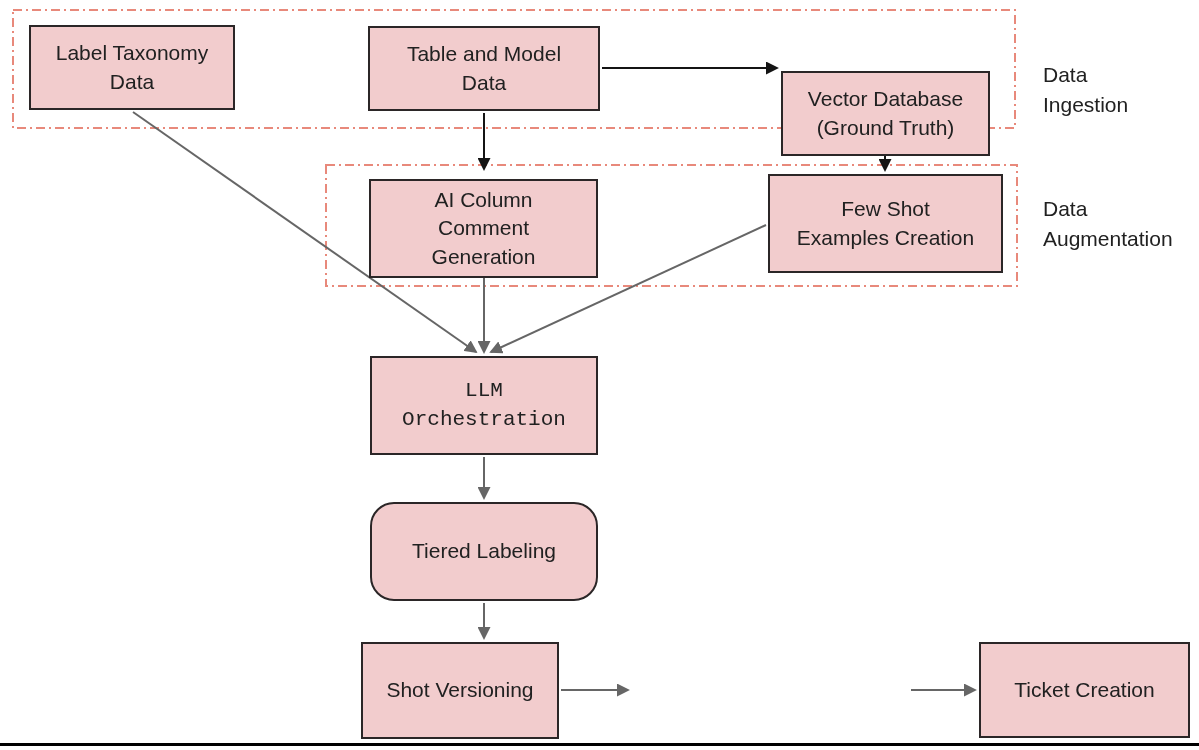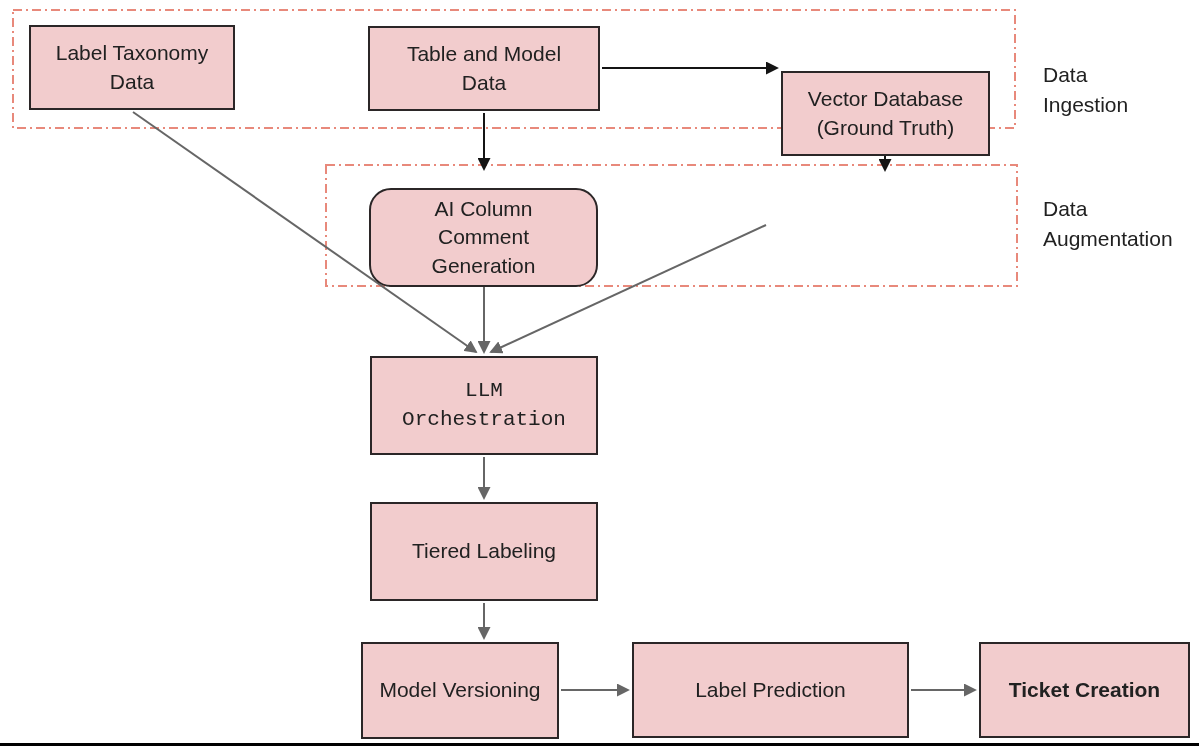--- a/index.html
+++ b/index.html
@@ -58,27 +58,27 @@
     position: absolute;
     left: 0; top: 743px;
     width: 1199px; height: 3px;
     background: var(--bottom-line);
   }
 
   
   #n-label-taxonomy   { left: 29px;  top: 25px;  width: 206px; height: 85px; }
   #n-table-column     { left: 368px; top: 26px;  width: 232px; height: 85px; }
   #n-vector-db        { left: 781px; top: 25px;  width: 209px; height: 85px; margin-top: 46px; }
-  #n-ai-column        { left: 369px; top: 188px; width: 229px; height: 99px; border-radius: 22px; }
+  #n-ai-column        { left: 369px; top: 179px; width: 229px; height: 99px; }
   #n-few-shot         { left: 768px; top: 174px; width: 235px; height: 99px; }
   #n-llm-orch         { left: 370px; top: 356px; width: 228px; height: 99px; font-family: Liberation Mono, monospace; }
-  #n-tiered           { left: 370px; top: 502px; width: 228px; height: 99px; }
+  #n-tiered           { left: 370px; top: 502px; width: 228px; height: 99px; border-radius: 24px; }
   #n-model-versioning { left: 361px; top: 642px; width: 198px; height: 97px; }
   #n-label-prediction { left: 632px; top: 642px; width: 277px; height: 96px; }
-  #n-ticket-creation  { left: 979px; top: 642px; width: 211px; height: 96px; font-weight: bold; }
+  #n-ticket-creation  { left: 979px; top: 642px; width: 211px; height: 96px; }
 
   #lbl-ingestion    { left: 1043px; top: 60px;  width: 150px; }
   #lbl-augmentation { left: 1043px; top: 194px; width: 156px; }
 </style>
 </head>
 <body>
 
 <div class="canvas">
 
   <svg class="connectors" viewBox="0 0 1199 750" xmlns="http://www.w3.org/2000/svg">
@@ -109,25 +109,26 @@
 
   <div class="node" id="n-label-taxonomy">Label Taxonomy
 Data</div>
   <div class="node" id="n-table-column">Table and Model
 Data</div>
   <div class="node" id="n-vector-db">Vector Database
 (Ground Truth)</div>
   <div class="node" id="n-ai-column">AI Column
 Comment
 Generation</div>
+  <div class="node" id="n-few-shot">Few Shot
+Examples Creation</div>
   <div class="node" id="n-llm-orch">LLM
 Orchestration</div>
   <div class="node" id="n-tiered">Tiered Labeling</div>
-  <div class="node" id="n-model-versioning">Model Versioning</div>
-  <div class="node" id="n-label-prediction">Label Prediction</div>
+  <div class="node" id="n-model-versioning">Shot Versioning</div>
   <div class="node" id="n-ticket-creation">Ticket Creation</div>
 
   <div class="region-label" id="lbl-ingestion">Data
 Ingestion</div>
   <div class="region-label" id="lbl-augmentation">Data
 Augmentation</div>
 
   <div class="bottom-line"></div>
 </div>
 

